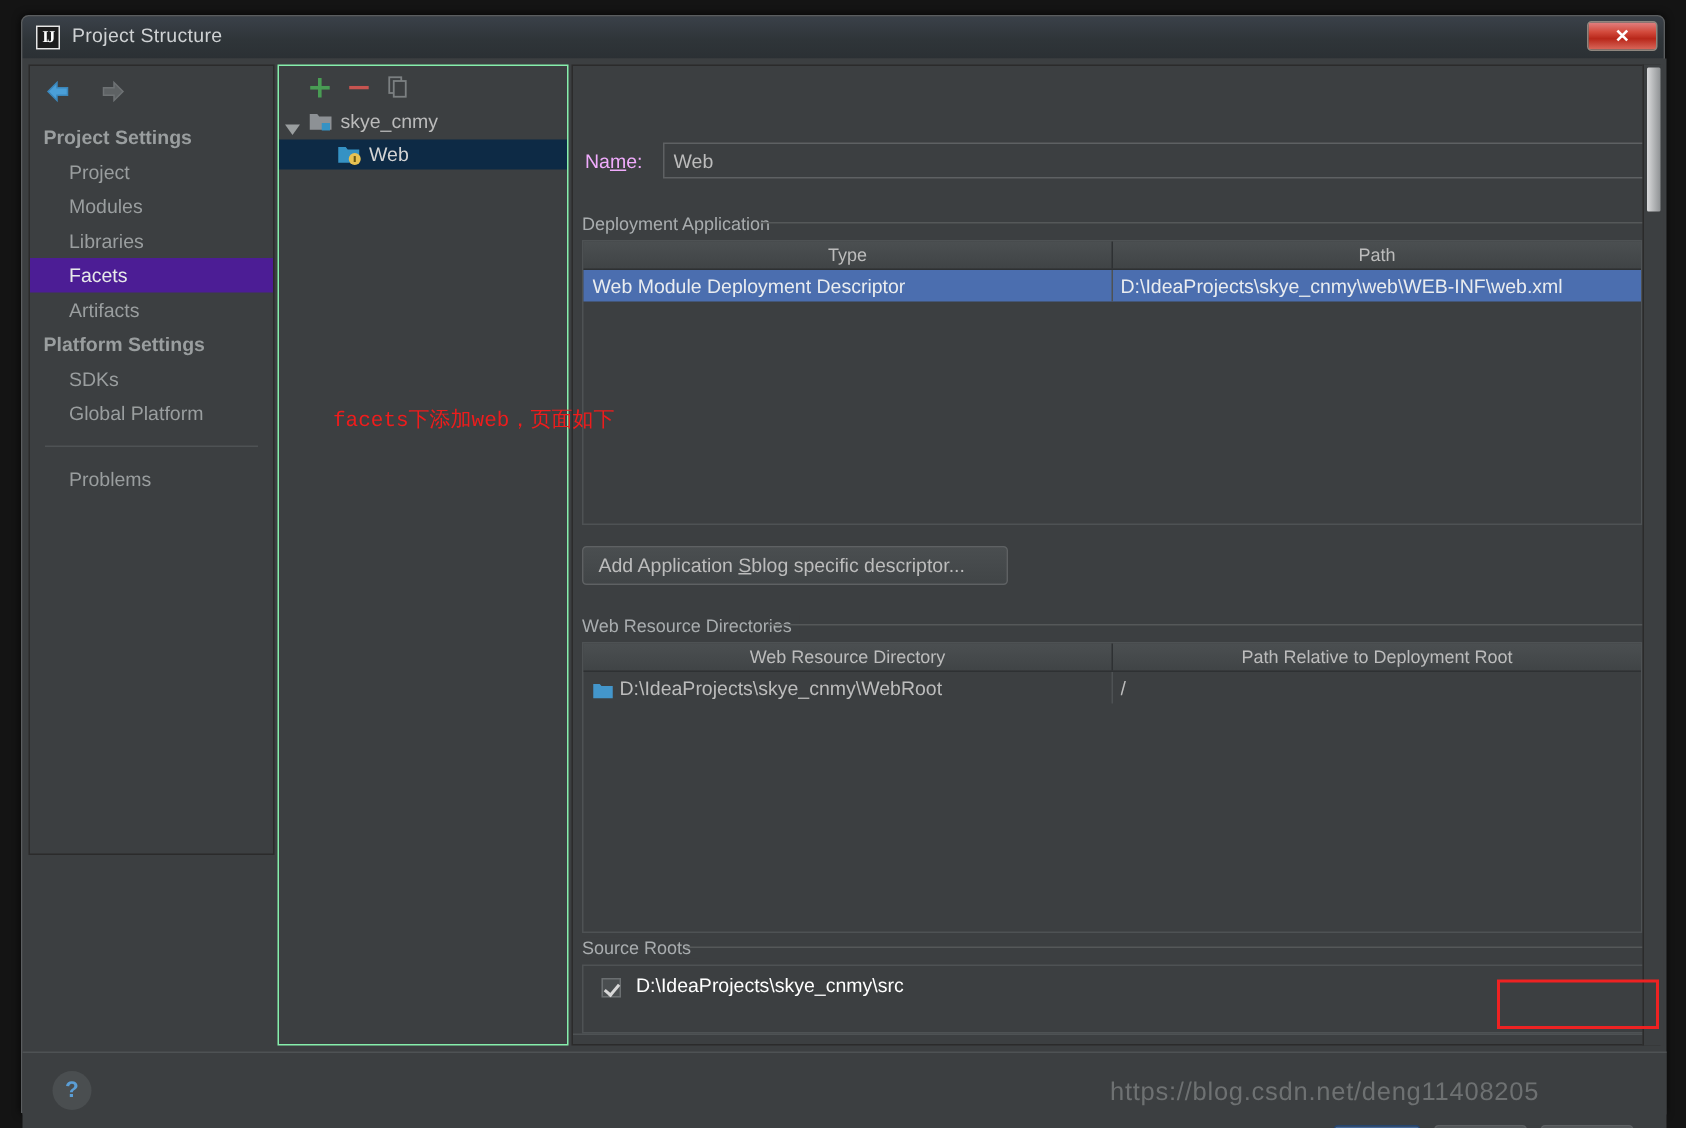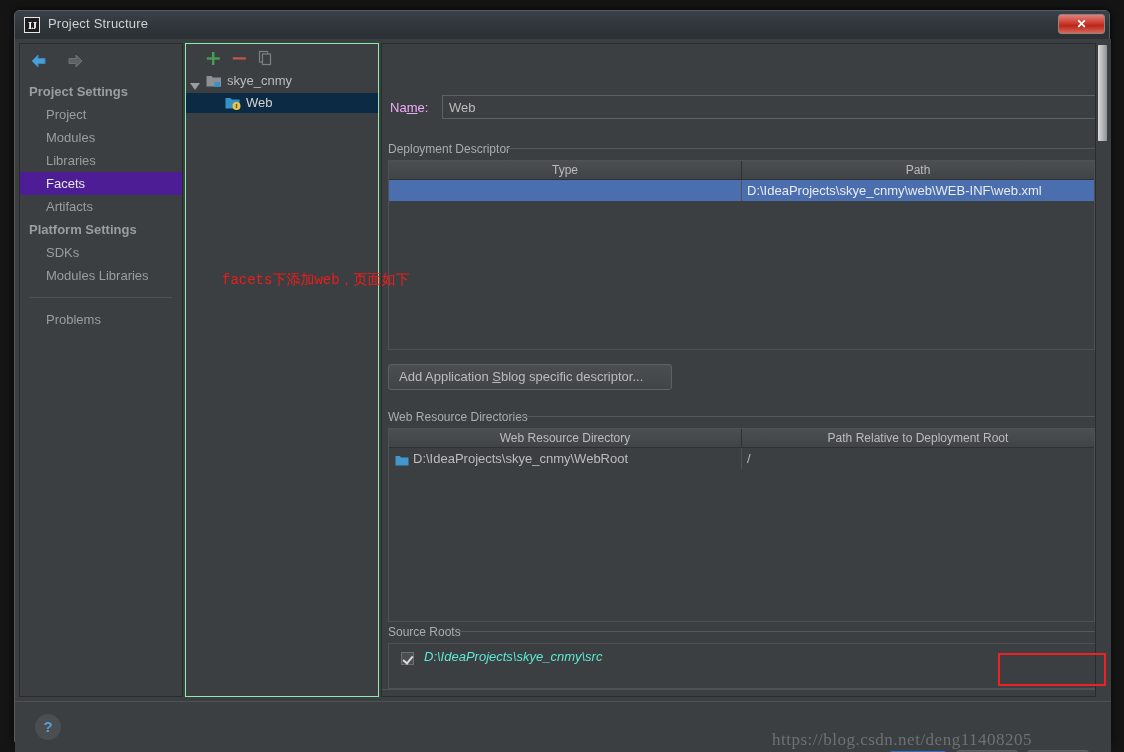--- a/index.html
+++ b/index.html
@@ -60,21 +60,21 @@
   }
   
   .content {
     position: absolute; left: 0; top: 28px;
     width: 1096px; height: 704px;
     background: #3c3f41;
   }
   
   .leftnav {
     position: absolute; left: 4px; top: 4px;
-    width: 164px; height: 654px;
+    width: 164px; height: 527px;
     background: #3c3f41;
     border: 1px solid #2b2b2b;
     box-sizing: border-box;
   }
   .navarrows { position: absolute; left: 9px; top: 8px; }
   .arrow { display:inline-block; width: 20px; height: 18px; position: relative; margin-right: 12px; cursor: pointer;}
   .arrow svg { position:absolute; left:0; top:0; }
   .nav-group {
     font-size: 13px; font-weight: bold; color: #9a9e9f;
     padding-left: 9px; height: 23px; line-height: 23px;
@@ -232,26 +232,25 @@
     background: linear-gradient(to bottom,#4a6c9b,#2e4e7a);
     border: 1px solid #25456e;
     color: #ffffff; font-weight: bold;
   }
   .dlgbtn.normal {
     background: linear-gradient(to bottom,#55595b,#45494b);
     border: 1px solid #5e6163;
     color: #dfe1e2;
   }
   .watermark {
-    position: absolute; left: 772px; top: 718px;
-    font-family: Liberation Serif, serif;
+    position: absolute; left: 740px; top: 718px;
+    font-family: Liberation Sans, sans-serif;
     font-size: 17px; color: #6e7172;
     white-space: nowrap;
     letter-spacing: .5px;
-    margin-top: 12px;
   }
   .annot {
     position: absolute; left: 222px; top: 271px;
     font-size: 14px; color: #ee1c1c;
     font-family: "Liberation Mono", monospace;
     white-space: nowrap;
   }
   .scrollbar-track {
     position: absolute;
     background: #3c3f41;
@@ -294,21 +293,21 @@
 
       <div style="position:absolute;left:0;top:36px;width:100%;">
         <div class="nav-group">Project Settings</div>
         <div class="nav-item">Project</div>
         <div class="nav-item">Modules</div>
         <div class="nav-item">Libraries</div>
         <div class="nav-item selected">Facets</div>
         <div class="nav-item">Artifacts</div>
         <div class="nav-group">Platform Settings</div>
         <div class="nav-item">SDKs</div>
-        <div class="nav-item">Modules Libraries</div>
+        <div class="nav-item">Global Platform</div>
         <div class="nav-sep"></div>
         <div class="nav-item">Problems</div>
       </div>
     </div>
 
     <div class="treepanel">
       <div class="tree-toolbar">
         <span class="tb-ico" style="left:18px;">
           <svg width="18" height="18" viewBox="0 0 18 18">
             <rect x="8" y="3" width="2.4" height="13" fill="#499c54"></rect>
@@ -355,30 +354,31 @@
       </div>
     </div>
 
     <div class="form">
 
       <div class="lbl" style="position:absolute;left:8px;top:56px;">
         <span>Na</span><u>m</u><span>e:</span>
       </div>
       <input class="name-input" type="text" value="Web" style="">
 
-      <div class="group-title" style="left:6px;top:98px;">Deployment Descriptor</div>
+      <div class="group-title" style="left:6px;top:98px;">Deployment Application</div>
       <div class="group-line" style="left:125px;top:104px;width:600px;"></div>
 
       <div class="tbl" style="left:6px;top:116px;width:707px;height:190px;">
         <div class="tbl-head">
           <div class="th" style="left:0;width:352px;">Type</div>
           <div class="th-div" style="left:352px;"></div>
           <div class="th" style="left:353px;width:352px;">Path</div>
         </div>
         <div class="tr selected" style="top:19px;">
+          <div class="cell" style="left:6px;width:344px;">Web Module Deployment Descriptor</div>
           <div class="cell" style="left:358px;width:345px;">D:\IdeaProjects\skye_cnmy\web\WEB-INF\web.xml</div>
         </div>
         <div class="cell-div" style="left:352px;top:19px;"></div>
       </div>
 
       <div class="sideicons" style="left:718px;top:118px;width:22px;height:90px;">
         <span class="side-ico" style="top:0;">
           <svg width="20" height="20" viewBox="0 0 20 20">
             <rect x="9" y="4" width="2.4" height="13" fill="#499c54"></rect>
             <rect x="3.8" y="9.3" width="13" height="2.4" fill="#499c54"></rect>
@@ -440,21 +440,21 @@
           </svg>
         </span>
         <span class="side-ico" style="top:78px;text-align:center;line-height:20px;font-size:15px;font-weight:bold;color:#3f96d4;">?</span>
       </div>
 
       <div class="group-title" style="left:6px;top:581px;">Source Roots</div>
       <div class="group-line" style="left:75px;top:587px;width:650px;"></div>
 
       <div class="srcrow" style="left:6px;top:599px;width:735px;height:46px;">
         <span class="chk"></span>
-        <span style="position:absolute;left:35px;top:5px;font-size:13px;color:#5eead4;font-style:italic;">D:\IdeaProjects\skye_cnmy\src</span>
+        <span style="position:absolute;left:35px;top:5px;font-size:13px;color:#ffffff;">D:\IdeaProjects\skye_cnmy\src</span>
       </div>
 
       <div class="warnbar" style="left:0;top:645px;width:726px;height:50px;">
         
         
         
       </div>
     </div>
 
     <div class="scrollbar-track" style="left:1080px;top:4px;width:13px;height:654px;">

